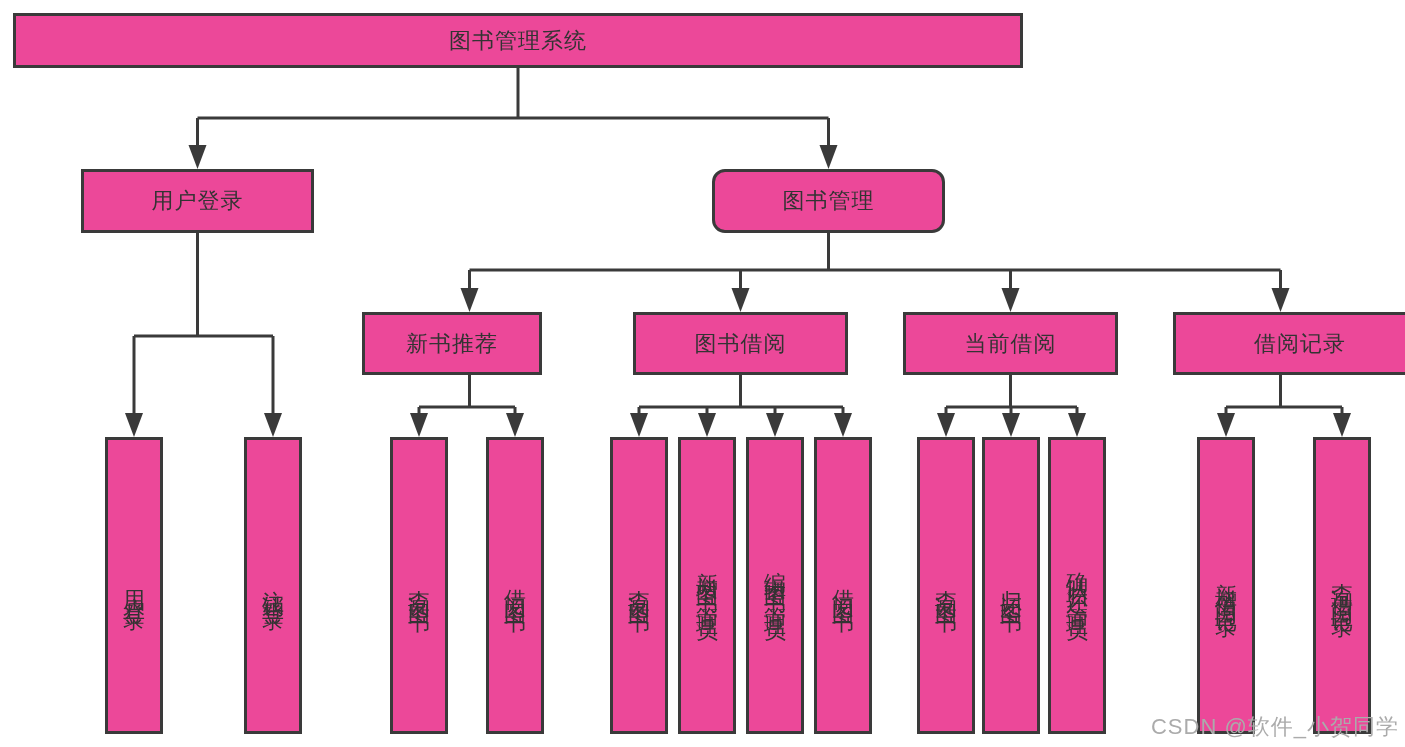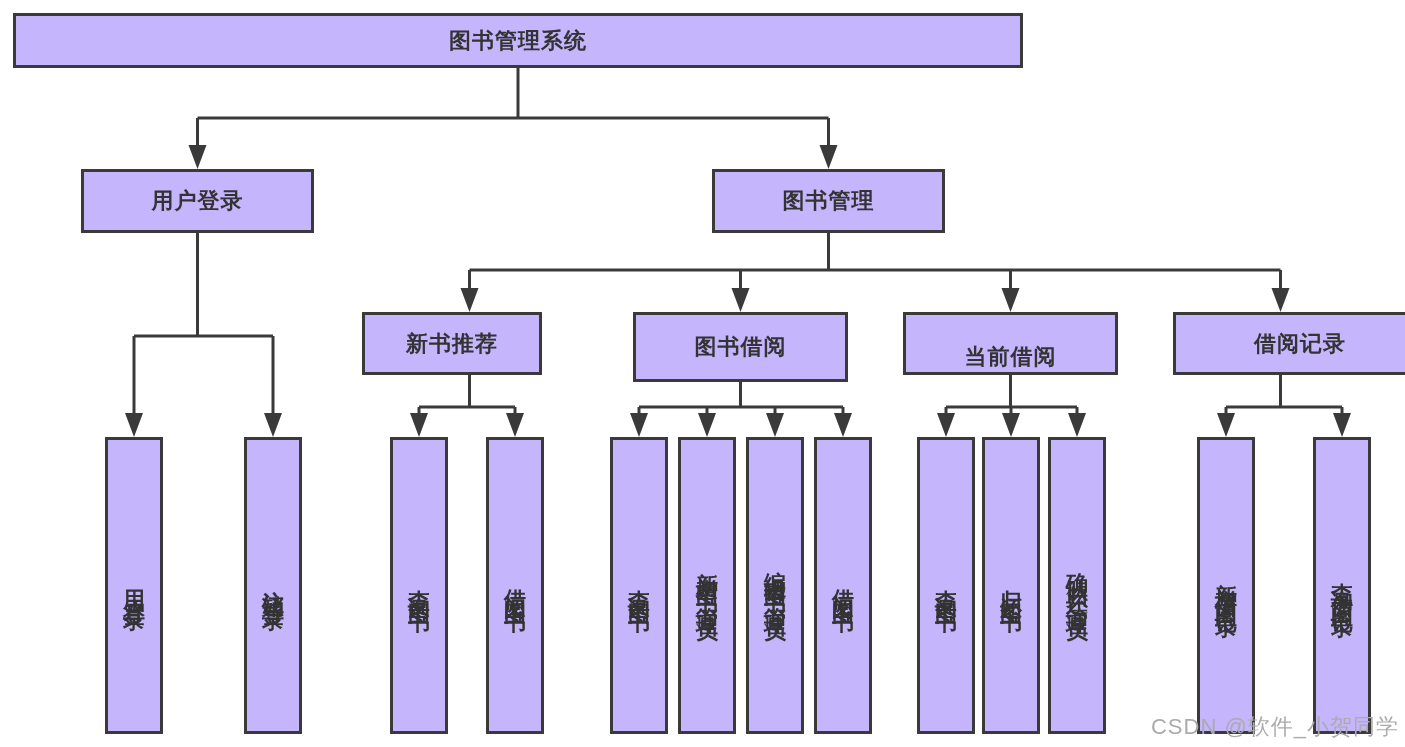--- a/index.html
+++ b/index.html
@@ -14,44 +14,43 @@
   .connector-layer {
     position: absolute;
     left: 0; top: 0;
     width: 1405px; height: 747px;
     z-index: 0;
   }
   .node {
     position: absolute;
     box-sizing: border-box;
     border: 3px solid #3a3a3a;
-    background: #c4b5fd;
+    background: #ec4899;
     display: flex;
     align-items: center;
     justify-content: center;
     color: #333333;
     z-index: 1;
-    font-weight: bold;
   }
   .h-label { font-size: 22px; letter-spacing: 1px; white-space: nowrap; }
   .v-label {
     writing-mode: vertical-rl;
     text-orientation: mixed;
     font-size: 22px;
     letter-spacing: 7px;
     white-space: nowrap;
     line-height: 1;
   }
   
   .n-root   { left: 13px;   top: 13px;  width: 1010px; height: 55px; }
   .n-user   { left: 81px;   top: 169px; width: 233px;  height: 64px; }
-  .n-book   { left: 712px;  top: 169px; width: 233px;  height: 64px; }
+  .n-book   { left: 712px;  top: 169px; width: 233px;  height: 64px; border-radius: 13px; }
   .n-l3-0   { left: 362px;  top: 312px; width: 180px;  height: 63px; }
-  .n-l3-1   { left: 633px;  top: 312px; width: 215px;  height: 70px; }
-  .n-l3-2   { left: 903px;  top: 312px; width: 215px;  height: 63px; align-items: flex-end; }
+  .n-l3-1   { left: 633px;  top: 312px; width: 215px;  height: 63px; }
+  .n-l3-2   { left: 903px;  top: 312px; width: 215px;  height: 63px; }
   .n-l3-3   { left: 1173px; top: 312px; width: 254px;  height: 63px; }
   .leaf     { top: 437px; width: 58px; height: 297px; }
   .n-g1c0 { left: 105px; }  .n-g1c1 { left: 244px; }
   .n-g2c0 { left: 390px; }  .n-g2c1 { left: 486px; }
   .n-g3c0 { left: 610px; }  .n-g3c1 { left: 678px; }
   .n-g3c2 { left: 746px; }  .n-g3c3 { left: 814px; }
   .n-g4c0 { left: 917px; }  .n-g4c1 { left: 982px; }
   .n-g4c2 { left: 1048px; }
   .n-g5c0 { left: 1197px; } .n-g5c1 { left: 1313px; }
   .watermark {

